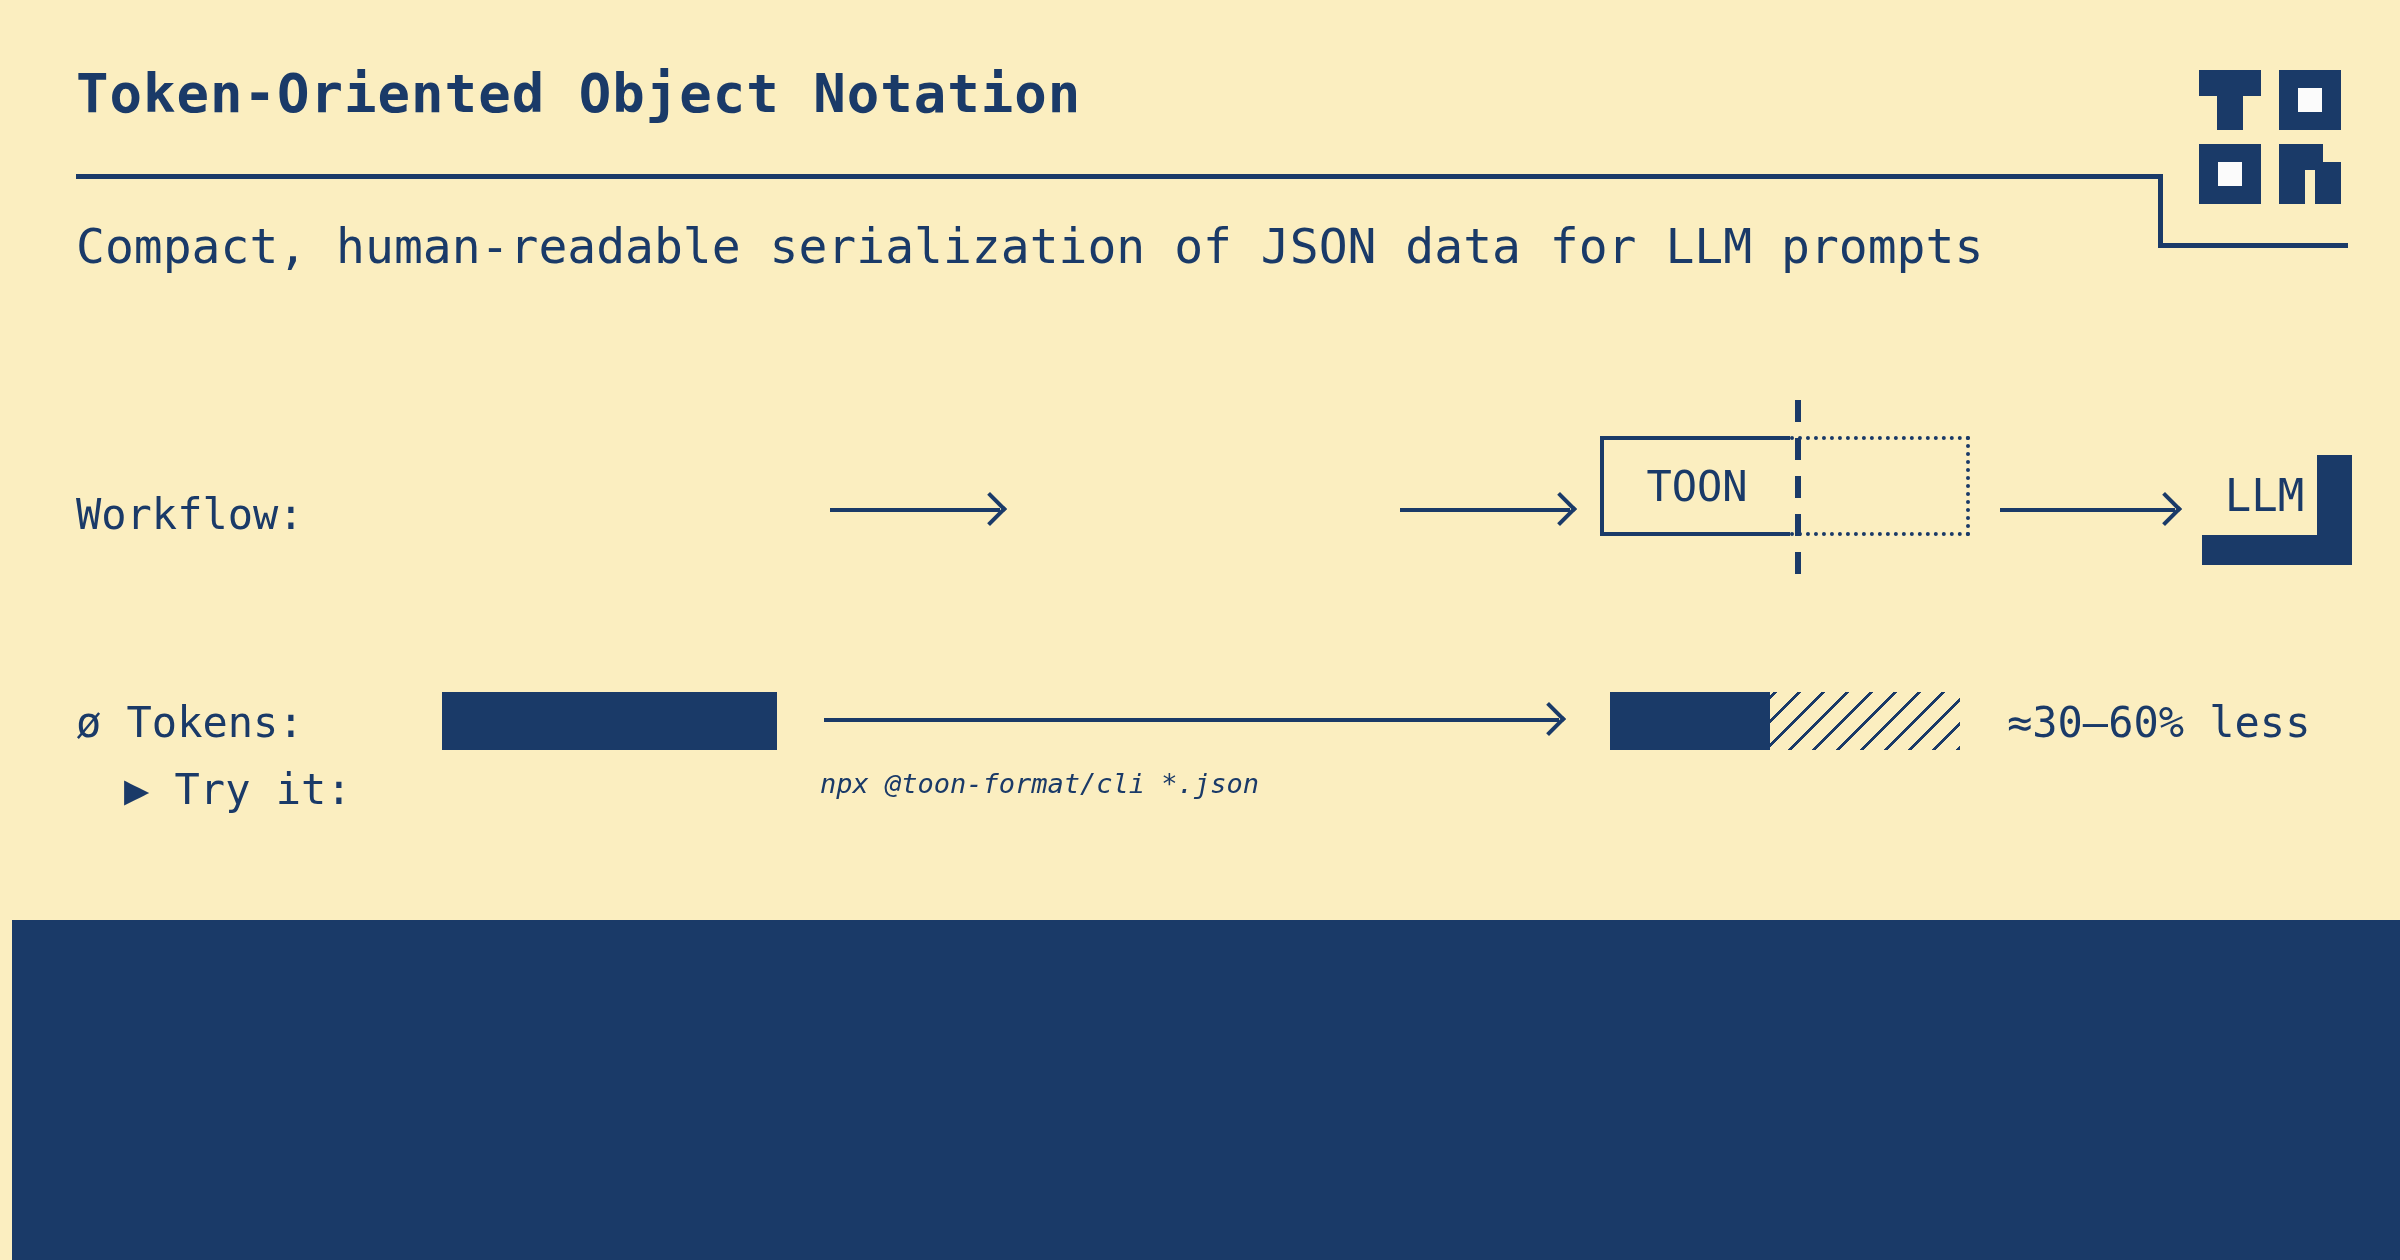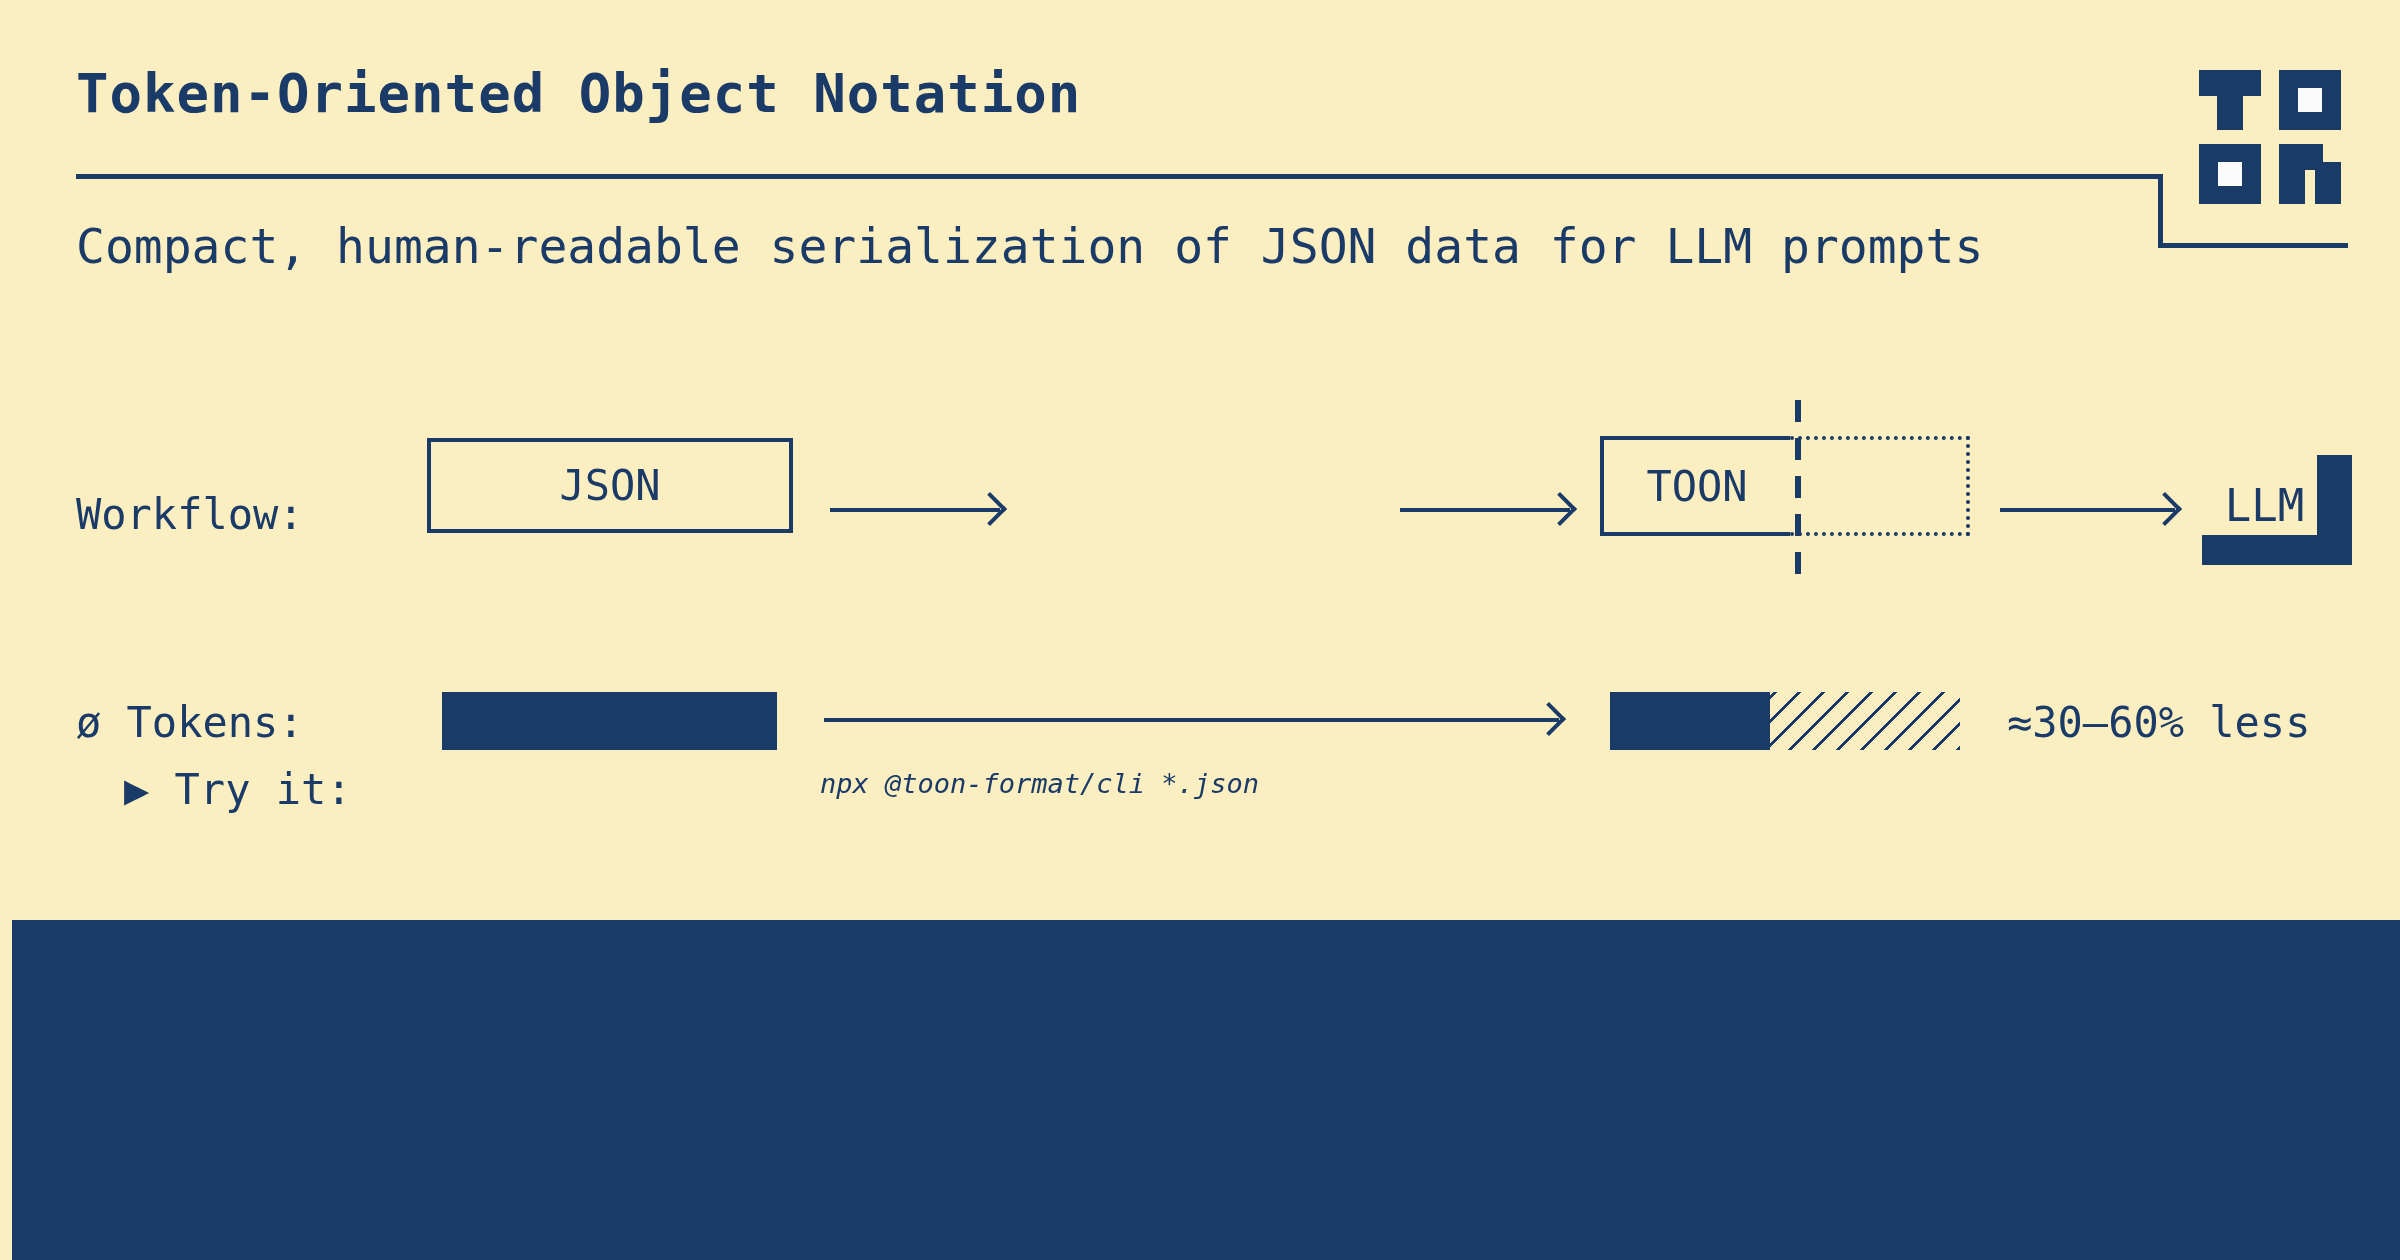--- a/index.html
+++ b/index.html
@@ -169,21 +169,21 @@
       to bottom,
       #1a3a68 0px, #1a3a68 22px,
       transparent 22px, transparent 38px
     );
   }
 
   #llm-wrap { position: absolute; left: 2190px; top: 455px; width: 150px; height: 110px; }
   #llm-bar-bottom { position: absolute; left: 0;   top: 80px; width: 150px; height: 30px; background: #1a3a68; }
   #llm-bar-right  { position: absolute; left: 115px; top: 0;  width: 35px;  height: 110px; background: #1a3a68; }
   #llm-text {
-    position: absolute; left: 0; top: 10px; width: 125px; height: 80px;
+    position: absolute; left: 0; top: 0; width: 125px; height: 80px;
     display: flex; align-items: center; justify-content: center;
     font-size: 44px;
   }
 
   
   #tok-label {
     position: absolute; left: 64px; top: 698px;
     font-size: 42px; white-space: nowrap;
   }
   #tokbar-json {
@@ -245,23 +245,20 @@
     <div class="cell lg-o2">
         <i></i>
       </div>
     <div class="cell lg-n-l"></div>
     <div class="cell lg-n-top"></div>
     <div class="cell lg-n-r"></div>
   </div>
 
   <div id="wf-label">Workflow:</div>
 
-  <div id="json-box">
-    <span>JSON</span>
-  </div>
 
   <div class="arrow" id="arrow1"></div>
 
 
   <div class="arrow" id="arrow2"></div>
 
   <div id="toon-wrap">
     <div id="toon-left">
       <span>TOON</span>
     </div>

